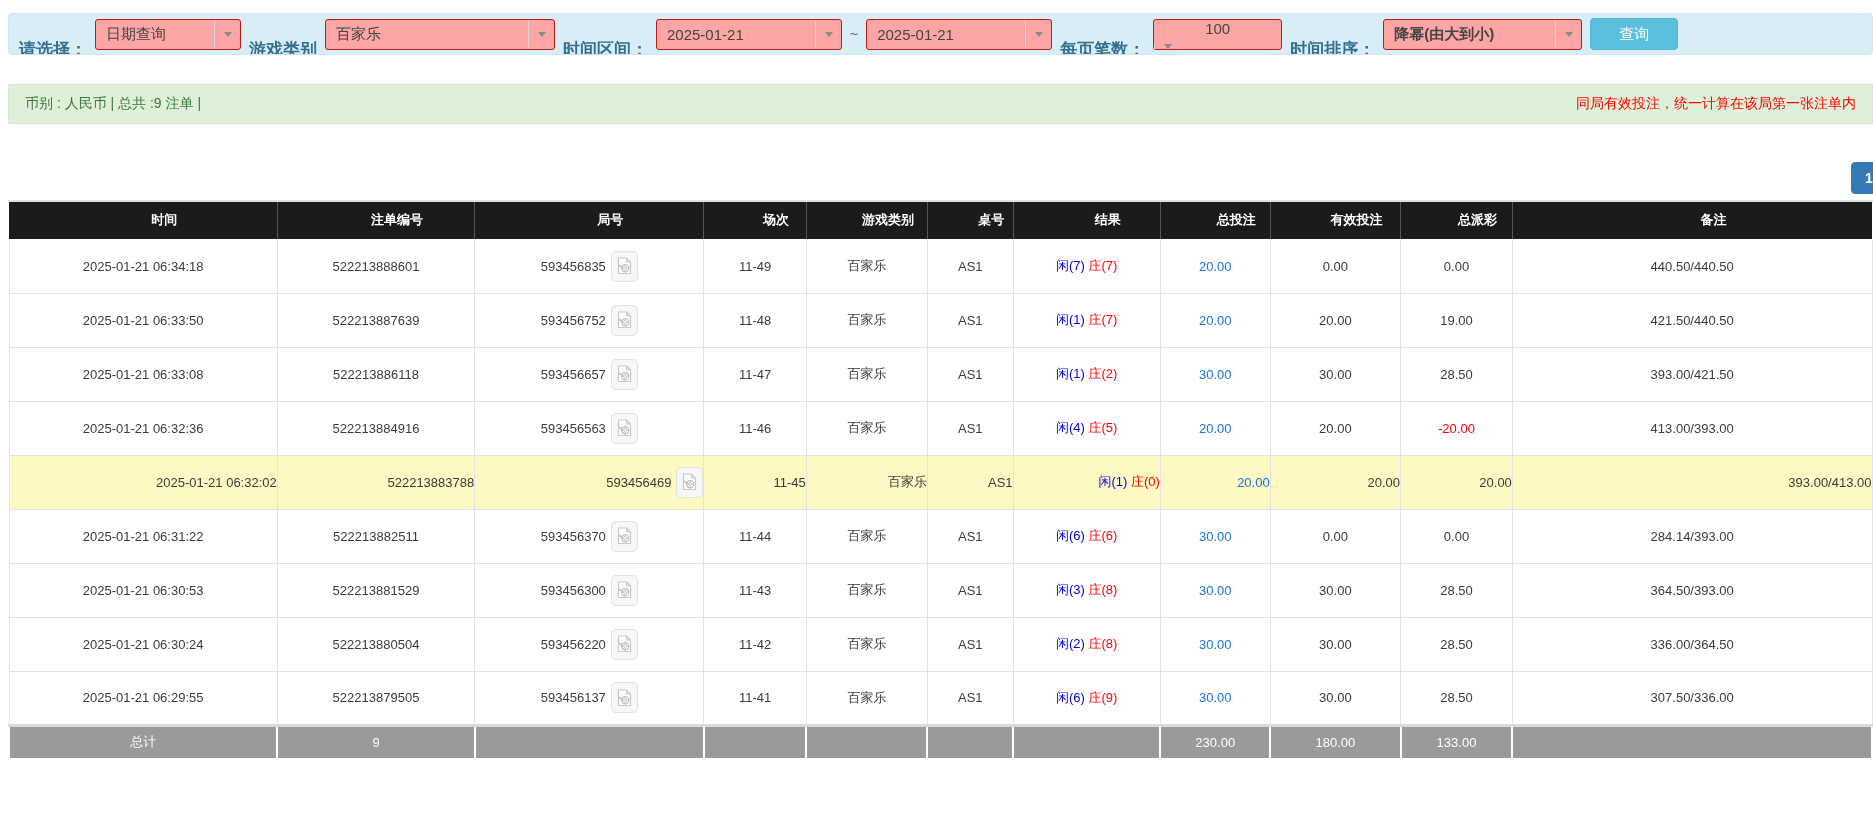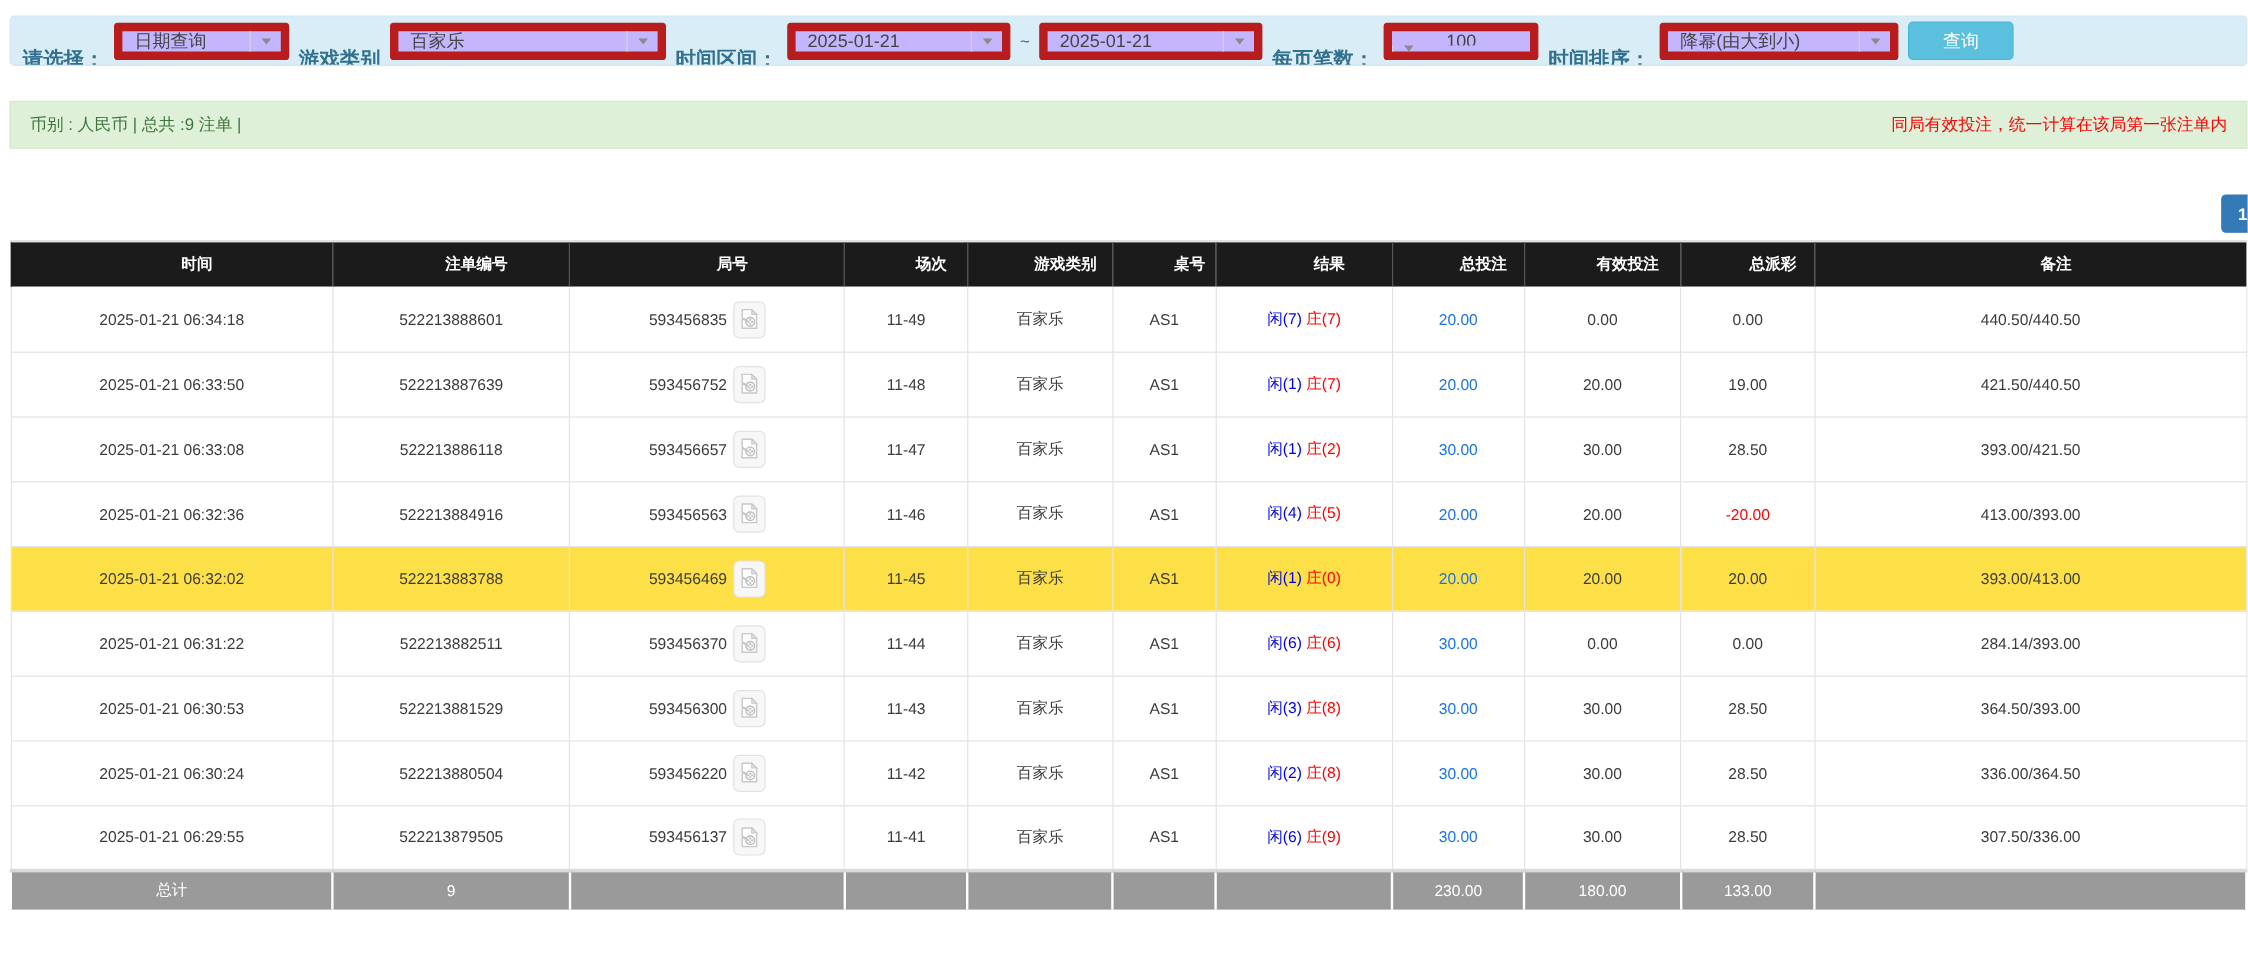--- a/index.html
+++ b/index.html
@@ -9,32 +9,32 @@
   
   .toolbar {
     margin: 13px 0 0 8px; width: calc(100% - 8px); height: 42px;
     background: #d9edf7; border: 1px solid #cfe7f3; border-radius: 4px;
     display: flex; align-items: center; padding: 0 10px; gap: 8px;
     white-space: nowrap; overflow: hidden;
   }
   .tb-label { color: #31708f; font-weight: bold; font-size: 17px; margin-top: 31px; }
   .tb-tilde { color: #31708f; font-size: 14px; }
   .sel {
-    height: 31px; background: #c4b5fd; border: 7px solid #b91c1c; border-radius: 3px;
+    height: 31px; background: #fca5a5; border: 1px solid #b91c1c; border-radius: 3px;
     display: inline-flex; align-items: center; cursor: pointer;
   }
   .sel .sel-text { padding: 0 10px; font-size: 15px; color: #444; flex: 1; overflow: hidden; }
   .sel .sel-caret-box {
     width: 26px; align-self: stretch; border-left: 1px solid #d5d5d5;
     display: flex; align-items: center; justify-content: center;
   }
   .caret { width: 0; height: 0; border-left: 4px solid transparent;
     border-right: 4px solid transparent; border-top: 5px solid #8a8a8a; }
   .sel-filter { width: 146px; } .sel-game { width: 230px; }
-  .sel-date { width: 186px; } .sel-size { width: 129px; flex-direction: column; } .sel-sort { width: 199px; }
+  .sel-date { width: 186px; } .sel-size { width: 129px; flex-direction: column; } .sel-sort { width: 199px; font-weight: bold; }
   .btn-search {
     height: 32px; padding: 0 28px; background: #5bc0de; border: 1px solid #46b8da;
     border-radius: 4px; color: #fff; font-size: 15px; cursor: pointer;
   }
 
   
   .summary-bar {
     margin: 29px 0 0 8px; width: calc(100% - 8px); height: 40px;
     background: #dff0d8; border: 1px solid #d6e9c6;
     display: flex; align-items: center; justify-content: space-between;
@@ -60,21 +60,21 @@
     border-left: 1px solid #555; border-right: 1px solid #555; border-bottom: 1px solid #fff;
     text-align: center;
     padding-left: 42px;
   }
   .grid thead th:first-child { border-left: 1px solid #1b1b1b; }
   .grid thead th:last-child { border-right: none; }
   .grid tbody td {
     height: 54px; text-align: center; background: #fff;
     border: 1px solid #e3e3e3; border-top: none;
   }
-  .grid tbody tr.hl td { background: #fde047; }
+  .grid tbody tr.hl td { background: #fef9c3; text-align: right; }
   .res-player { color: #0000ee; }
   .res-banker { color: #f00; }
   .bet-link { color: #1a73e8; text-decoration: none; cursor: pointer; }
   .neg { color: #f00; }
   .round-cell { display: inline-flex; align-items: center; gap: 5px; }
   .video-btn {
     width: 27px; height: 31px; background: #f7f7f7; border: 1px solid #e2e2e2;
     border-radius: 5px; display: inline-flex; align-items: center; justify-content: center;
     cursor: pointer;
   }

